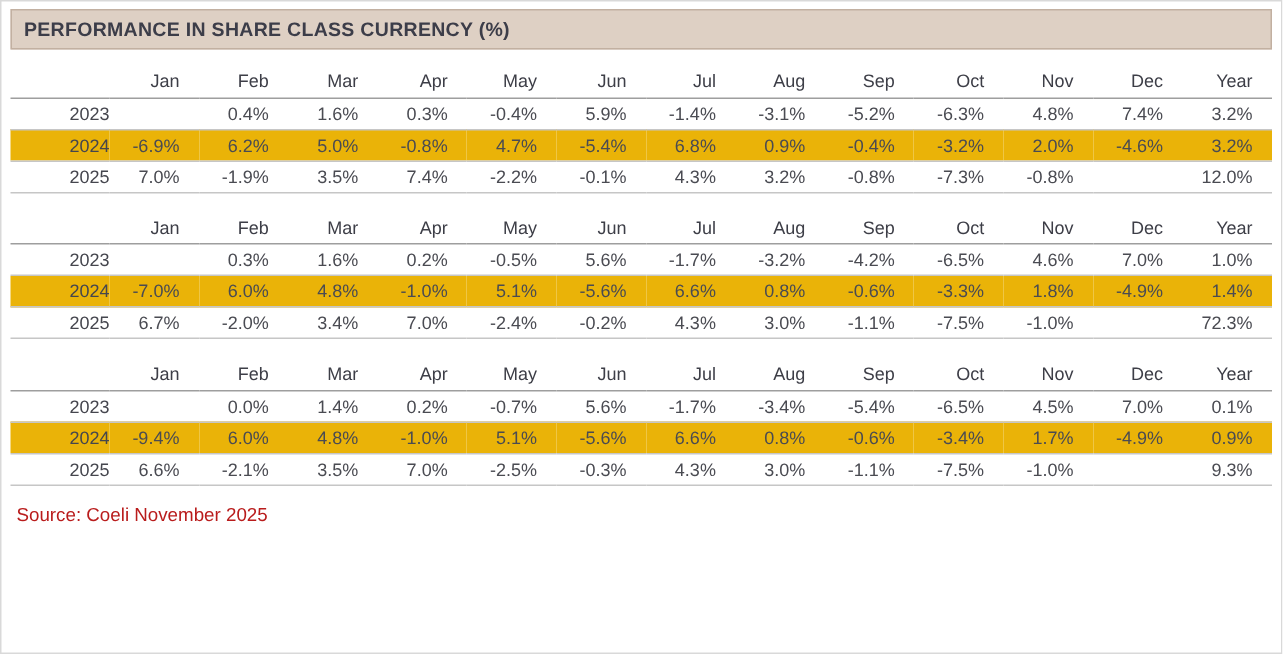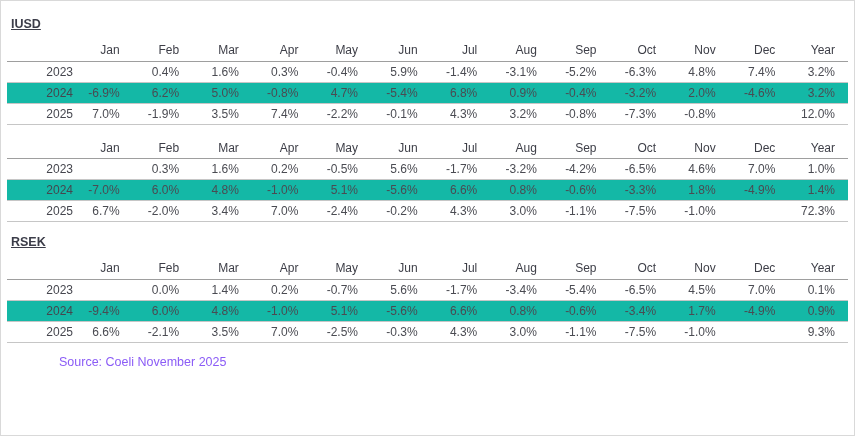--- a/index.html
+++ b/index.html
@@ -55,37 +55,38 @@
   thead th {
     font-weight: normal;
     color: #3d3e47;
     border-bottom: 1px solid #9e9e9e;
   }
   tbody td {
     color: #4a4b52;
     border-bottom: 1px solid #c6c6c6;
   }
   tbody td.yearcol { color: #45464e; }
-  tr.striped td { background: #14b8a6; }
+  tr.striped td { background: #eab308; }
   .source {
     margin-top: 12px;
     padding-left: 4px;
     font-size: 12.5px;
-    color: #8b5cf6;
-    margin-left: 48px;
+    color: #b91c1c;
   }
 </style>
 </head>
 <body>
 
 <div class="page">
+  <div class="title-bar">
+    <span>PERFORMANCE IN SHARE CLASS CURRENCY (%)</span>
+  </div>
 
   <div id="sections">
       <div class="section">
-        <div class="section-label">IUSD</div>
         <table>
           <thead>
             <tr>
               <th class="yearcol"></th>
               <th>Jan</th>
               <th>Feb</th>
               <th>Mar</th>
               <th>Apr</th>
               <th>May</th>
               <th>Jun</th>
@@ -216,21 +217,20 @@
               <td>-1.1%</td>
               <td>-7.5%</td>
               <td>-1.0%</td>
               <td></td>
               <td>72.3%</td>
             </tr>
           </tbody>
         </table>
       </div>
       <div class="section">
-        <div class="section-label">RSEK</div>
         <table>
           <thead>
             <tr>
               <th class="yearcol"></th>
               <th>Jan</th>
               <th>Feb</th>
               <th>Mar</th>
               <th>Apr</th>
               <th>May</th>
               <th>Jun</th>

